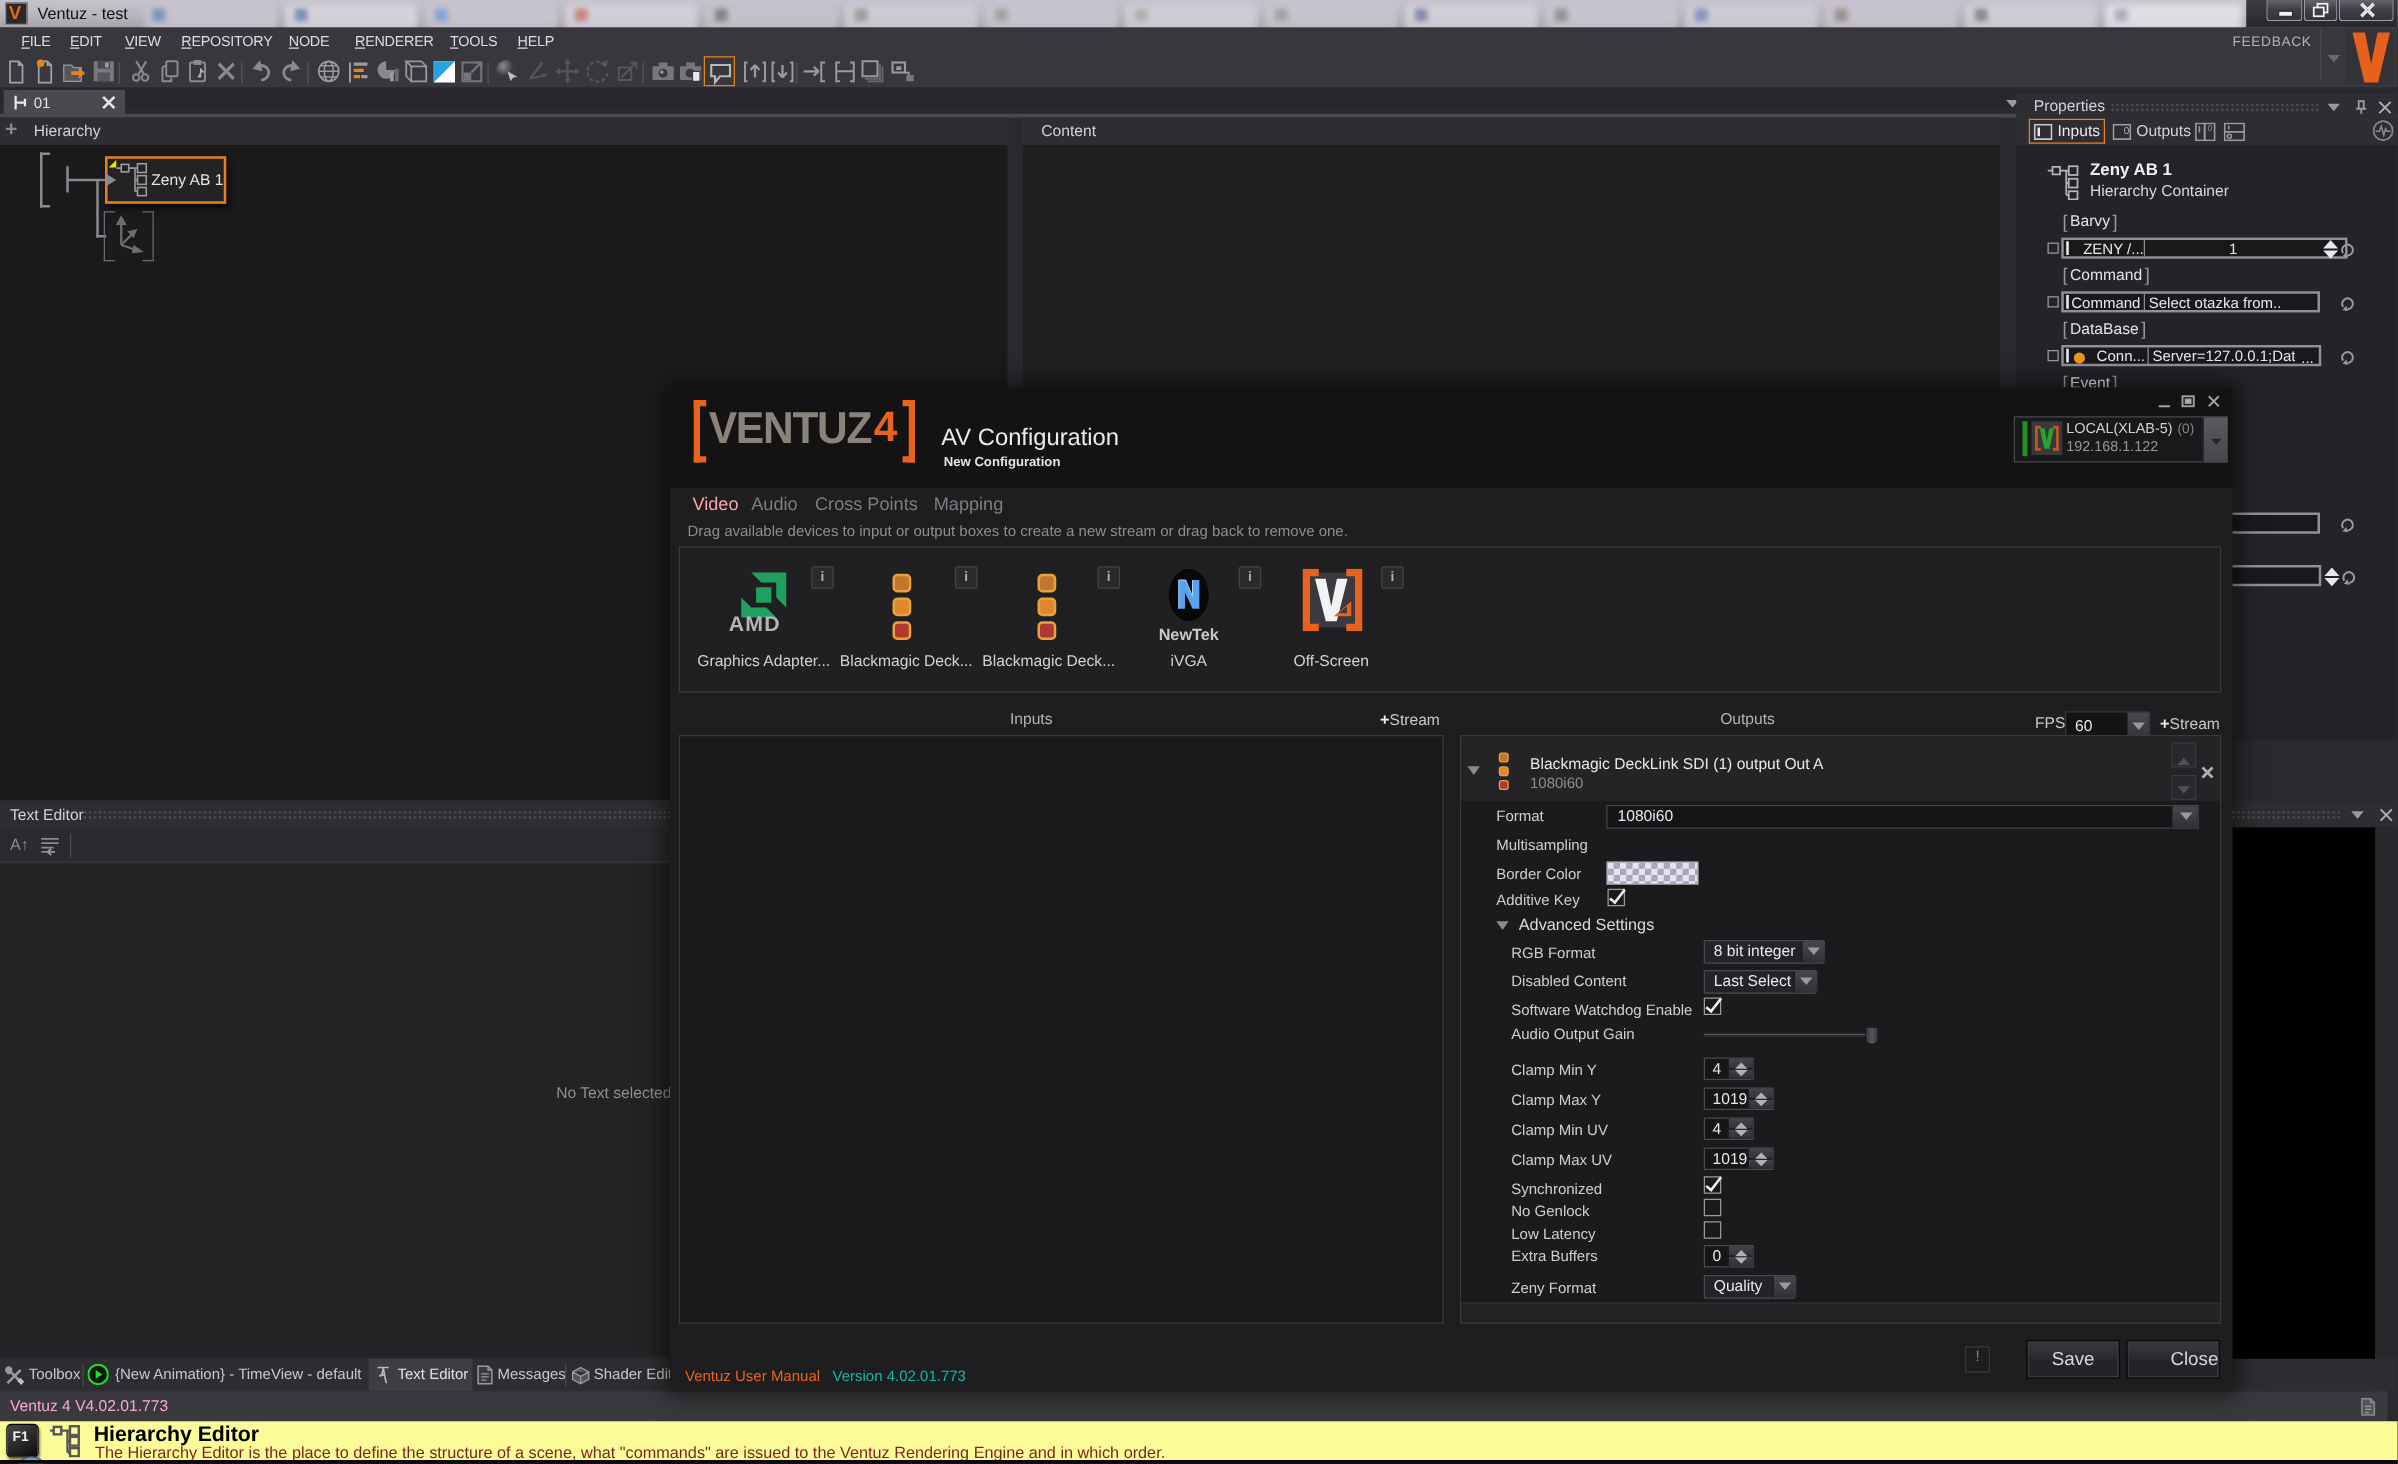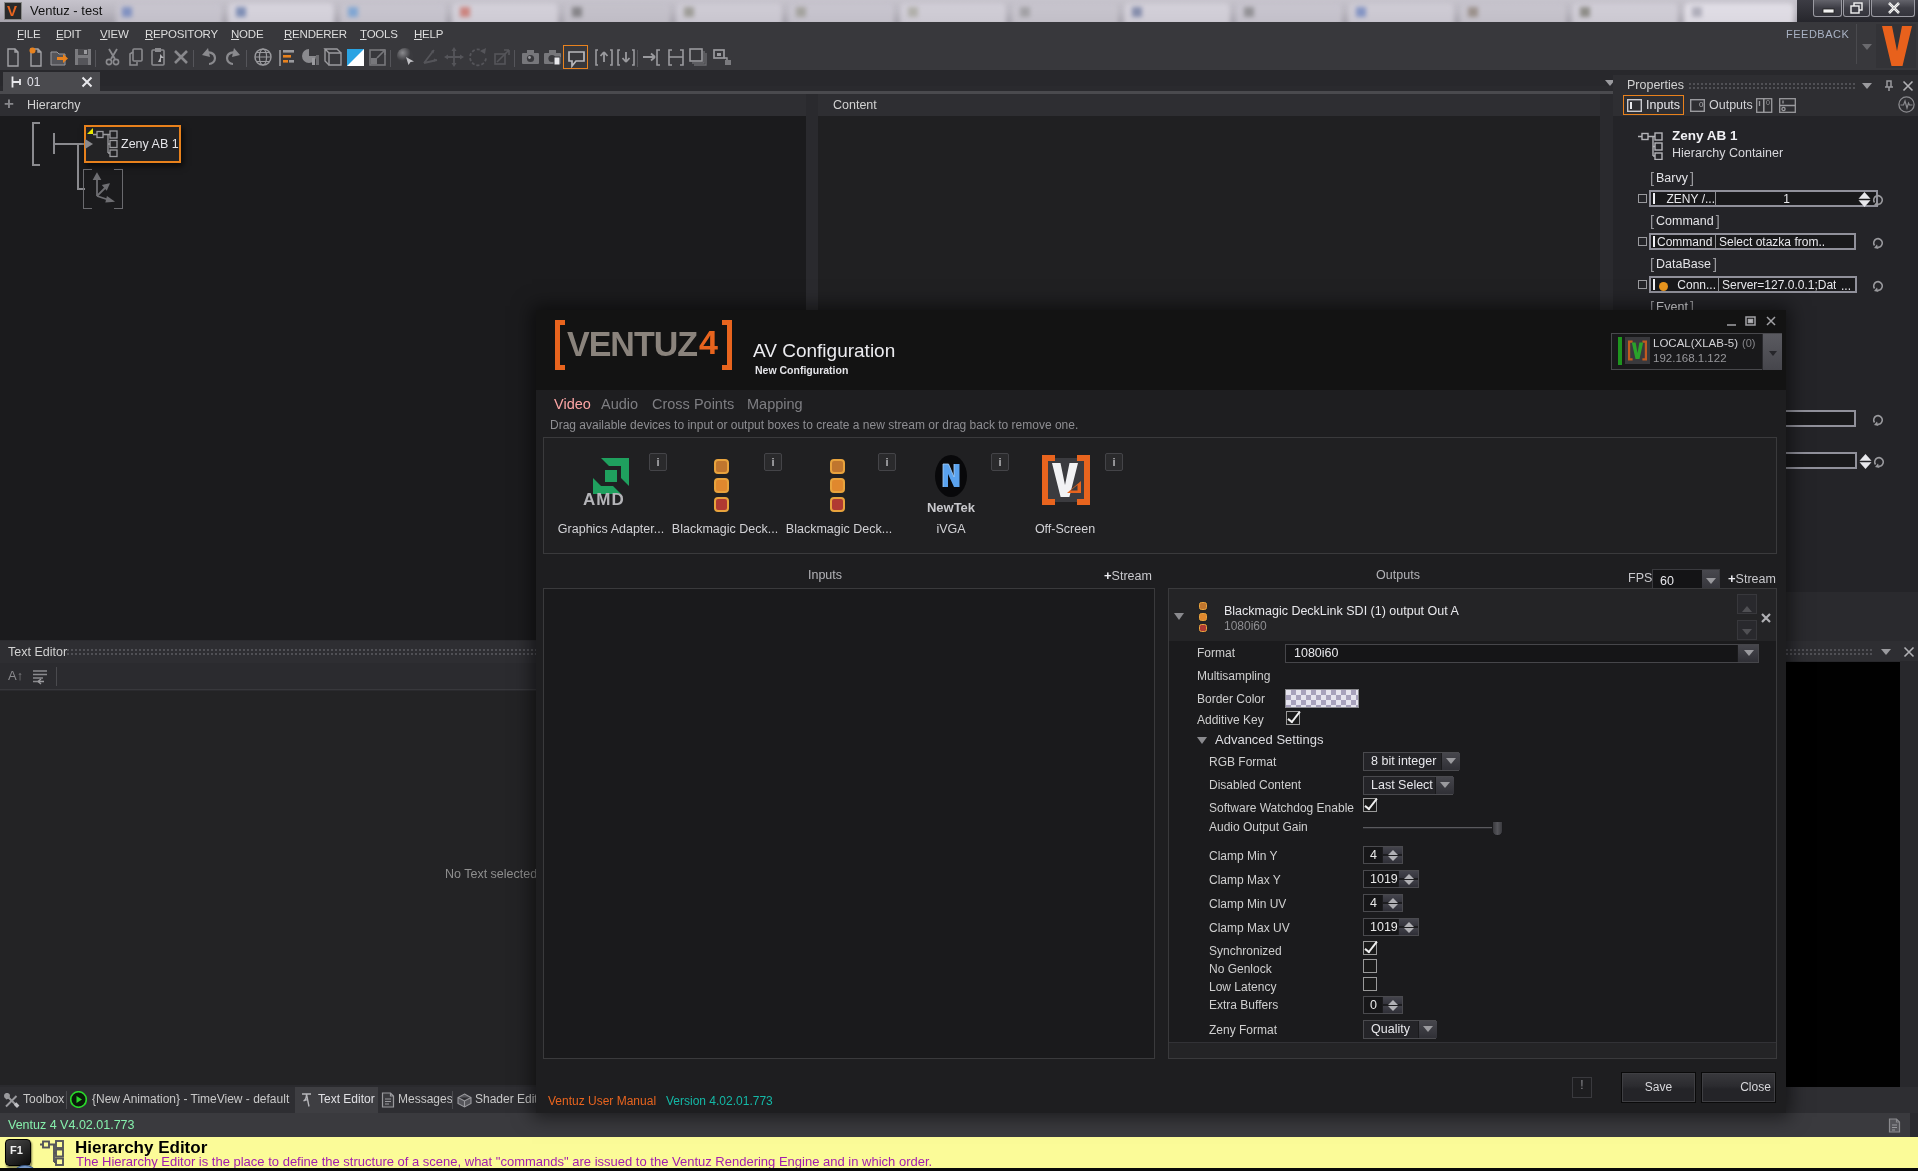--- a/index.html
+++ b/index.html
@@ -29,21 +29,21 @@
 .pdots { position:absolute; top:8px; height:7px; background-image:radial-gradient(circle at 1px 1px,#505055 0.9px, transparent 1.1px); background-size:4px 4px; }
 #hier-body { left:0; top:116px; width:806px; height:524px; background:#1b1b1d; }
 #content-body { left:818px; top:116px; width:782px; height:517px; background:#202022; }
 #props-body { left:1613px; top:116px; width:305px; height:476px; background:#242428; }
 #te-body { left:0; top:691px; width:1612px; height:394px; background:#232325; }
 #te-tools { left:0; top:663px; width:1612px; height:27px; background:#2b2b2f; border-bottom:1px solid #38383c; }
 #rpanel-body { left:1618px; top:661px; width:300px; height:452px; background:#28282c; }
 #rblack { left:1700px; top:662px; width:200px; height:451px; background:#010101; }
 
 #dockbar { left:0; top:1087px; width:1918px; height:26px; background:#2e2e32; color:#c8c8c8; font-size:12px; }
-#statusbar { left:0; top:1113px; width:1910px; height:24px; background:#3a3a3e; color:#86efac; font-size:12.5px; }
+#statusbar { left:0; top:1113px; width:1910px; height:24px; background:#3a3a3e; color:#f9a8d4; font-size:12.5px; }
 #helpbar { left:0; top:1137px; width:1918px; height:31px; background:#fbfb98; }
 #bottomblack { left:0; top:1168px; width:1918px; height:3px; background:#0a0a0a; }
 
 #dlg { left:536px; top:310px; width:1250px; height:803px; background:#1e1e20; box-shadow:0 0 18px 4px rgba(0,0,0,0.55); }
 #dlg-title { position:absolute; left:0; top:0; width:1250px; height:80px; background:#131313; }
 .dbox { position:absolute; border:1px solid #3a3a3c; }
 .flabel { position:absolute; color:#cfcfcf; font-size:12px; }
 .checkbox { position:absolute; width:14px; height:14px; border:1px solid #9a9a9a; background:#1a1a1a; }
 .check:after { content:""; position:absolute; left:4px; top:-3px; width:4px; height:12px; border:solid #f0f0f0; border-width:0 2.5px 2.5px 0; transform:rotate(38deg); }
 .spin { position:absolute; height:18px; background:#161618; border:1px solid #4a4a4e; color:#e8e8e8; font-size:12.5px; }
@@ -68,21 +68,21 @@
 .stream b { color:#f0f0f4; font-size:13px; }
 .updn { position:absolute; width:20px; height:20px; background:#29292d; border:1px solid #38383c; }
 .wfield { position:absolute; width:474px; height:19px; background:#151517; border:1px solid #46464a; }
 .wfield > span { position:absolute; left:8px; top:1px; font-size:12.5px; color:#e8e8ec; }
 .wbtn { position:absolute; right:0; top:0; width:20px; height:17px; background:linear-gradient(#46464c,#303036); box-shadow:-1px 0 0 #1a1a1c; }
 .warr { position:absolute; right:4px; top:5px; border:5px solid transparent; border-top:6px solid #9a9a9e; }
 .sdd { position:absolute; height:19px; background:#242428; border:1px solid #4a4a4e; }
 .sdd > span { position:absolute; left:7px; top:1px; font-size:12.5px; color:#e8e8ec; }
 .sdd .wbtn { width:18px; height:17px; right:auto; }
 .sdd .warr { right:auto; }
-.dlgbtn { position:absolute; top:762px; width:75px; height:31px; background:linear-gradient(#39393d 0%,#2b2b2f 45%,#242428 55%,#242428 100%); border:1px solid #0a0a0a; box-shadow:inset 0 0 0 1px #3f3f43; color:#d8d8dc; font-size:12px; text-align:center; line-height:29px; }
+.dlgbtn { position:absolute; top:762px; width:75px; height:31px; background:linear-gradient(#39393d 0%,#2b2b2f 45%,#242428 55%,#242428 100%); border:1px solid #0a0a0a; box-shadow:inset 0 0 0 1px #3f3f43; color:#d8d8dc; font-size:15px; text-align:center; line-height:29px; }
 </style></head>
 <body>
 <div id="root">
 
   <div id="titlebar" class="abs">
     <div class="ttab" style="left:116px;width:106px;"></div>
       <div class="tfav" style="left:122px;background:#4a6ab8;"></div>
     <div class="ttab" style="left:228px;width:106px;background:#dcd9e2;"></div>
       <div class="tfav" style="left:236px;background:#3b5998;"></div>
     <div class="ttab" style="left:340px;width:106px;"></div>
@@ -533,21 +533,21 @@
     <svg width="27" height="26" style="position:absolute;left:39px;top:3px;">
         <g stroke="#55555a" stroke-width="1.9" fill="none">
           <path d="M1 4.5 h3 M10 4.5 h5 M15 4.5 V22 M15 4.5 h2 M15 13 h2 M15 22 h2"></path>
           <rect x="4" y="1.5" width="6" height="6"></rect>
           <rect x="17" y="1" width="7" height="7"></rect>
           <rect x="17" y="9.5" width="7" height="7"></rect>
           <rect x="17" y="18.5" width="7" height="6.5"></rect>
         </g>
       </svg>
     <span style="position:absolute;left:75px;top:1px;color:#000;font-size:17px;font-weight:bold;">Hierarchy Editor</span>
-    <span style="position:absolute;left:76px;top:17px;color:#a21caf;font-size:13px;">The Hierarchy Editor is the place to define the structure of a scene, what "commands" are issued to the Ventuz Rendering Engine and in which order.</span>
+    <span style="position:absolute;left:76px;top:17px;color:#7f1d1d;font-size:13px;">The Hierarchy Editor is the place to define the structure of a scene, what "commands" are issued to the Ventuz Rendering Engine and in which order.</span>
     <div style="position:absolute;left:14px;top:28px;width:22px;height:8px;border-radius:50% 50% 0 0/100% 100% 0 0;background:#7a9ac8;border:1px solid #3a5a88;border-bottom:none;"></div>
   </div>
   <div id="bottomblack" class="abs"></div>
 
   <div id="dlg" class="abs">
     <div id="dlg-title">
       <div style="position:absolute;left:19px;top:10px;width:10px;height:50px;border:5px solid #e8641e;border-right:none;"></div>
       <div style="position:absolute;left:186px;top:10px;width:10px;height:50px;border:5px solid #e8641e;border-left:none;"></div>
       <span style="position:absolute;left:31px;top:13px;font-size:34px;font-weight:bold;color:#8a837c;letter-spacing:-1px;transform:scaleY(1.05);transform-origin:top;">VENTUZ</span>
       <span style="position:absolute;left:163px;top:13px;font-size:34px;font-weight:bold;color:#e8641e;">4</span>

